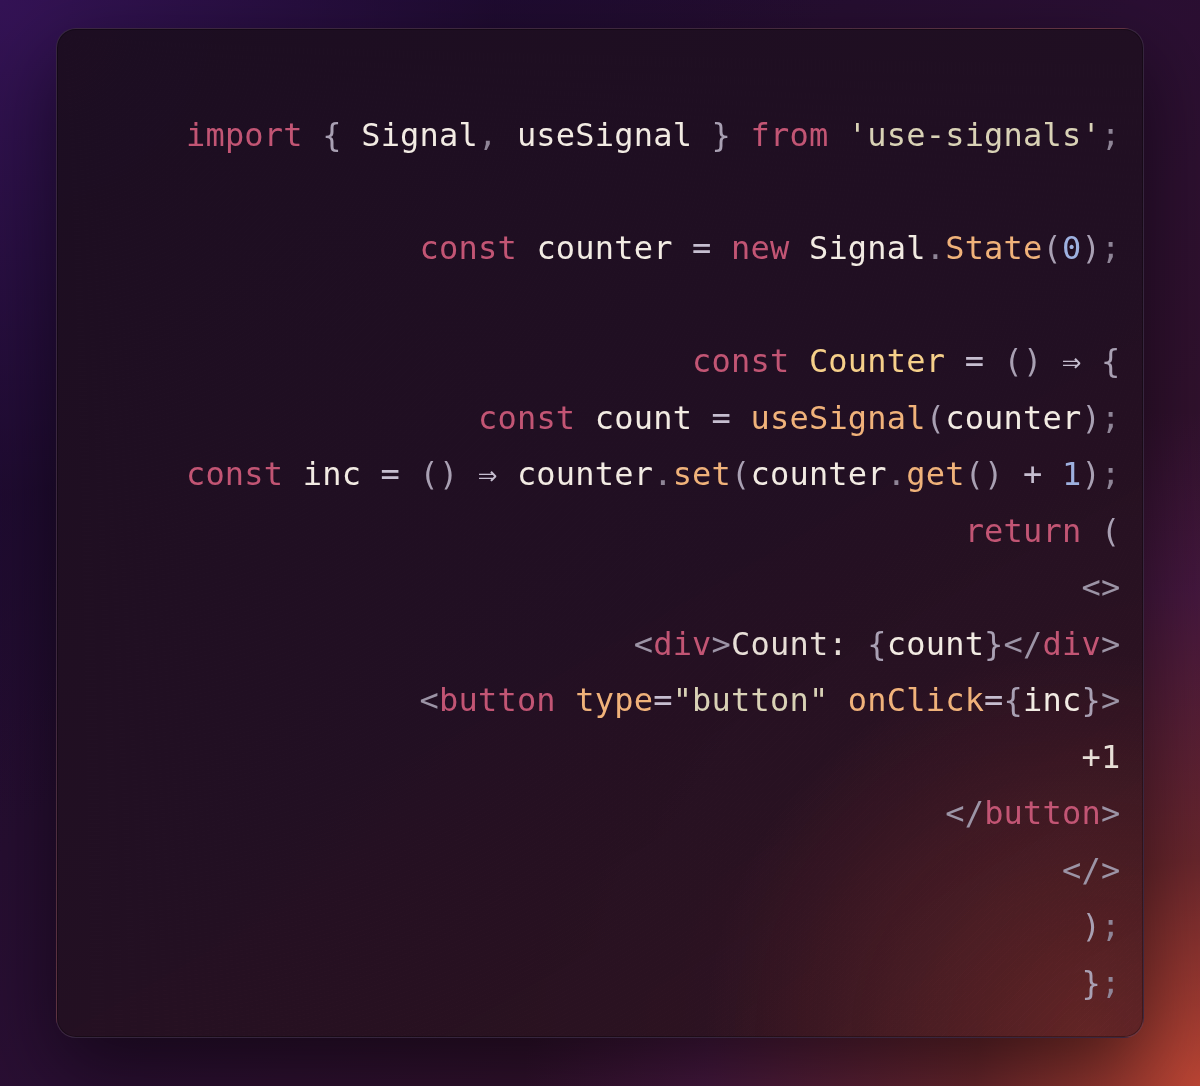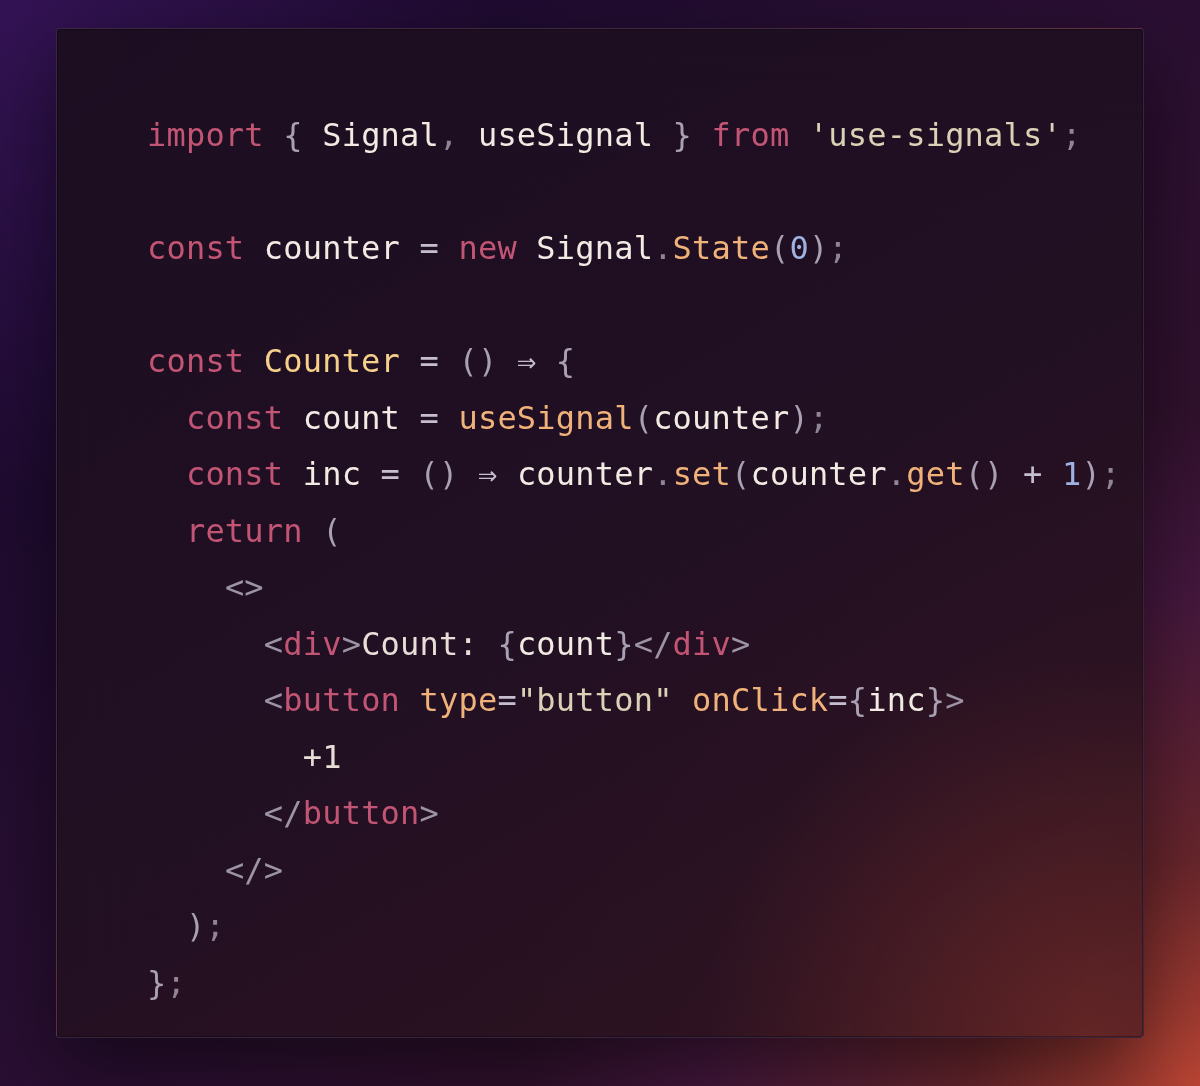--- a/index.html
+++ b/index.html
@@ -15,29 +15,30 @@
       radial-gradient(ellipse 1100px 1100px at 0% 0%, rgba(55,20,90,0.9) 0%, rgba(30,10,50,0.6) 45%, rgba(20,8,30,0.0) 75%),
       linear-gradient(135deg, #1a0b2b 0%, #2a0f33 50%, #3a1424 100%);
     font-family: ui-monospace, "SF Mono", SFMono-Regular, "Cascadia Code", "JetBrains Mono", Menlo, Consolas, monospace;
   }
   .frame {
     position: absolute;
     left: 56px;
     top: 28px;
     right: 56px;
     bottom: 48px;
-    border-radius: 4px;
+    border-radius: 20px;
     background:
       radial-gradient(ellipse 700px 700px at 95% 100%, rgba(255,90,60,0.22) 0%, rgba(255,90,60,0.0) 55%),
       linear-gradient(150deg, rgba(28,14,32,0.96) 0%, rgba(34,16,34,0.96) 55%, rgba(48,20,30,0.92) 100%);
     border: 1px solid rgba(120,100,140,0.28);
     box-shadow:
       0 0 0 1px rgba(0,0,0,0.3) inset,
       0 30px 80px rgba(0,0,0,0.5);
     overflow: hidden;
+    text-align: right;
   }
   .noise {
     position: absolute;
     inset: 0;
     pointer-events: none;
     opacity: 0.06;
     background-image: repeating-radial-gradient(circle at 3px 3px, rgba(255,255,255,0.5) 0, rgba(255,255,255,0.5) 0.5px, transparent 0.5px, transparent 4px);
     mix-blend-mode: overlay;
   }
   pre.code {

